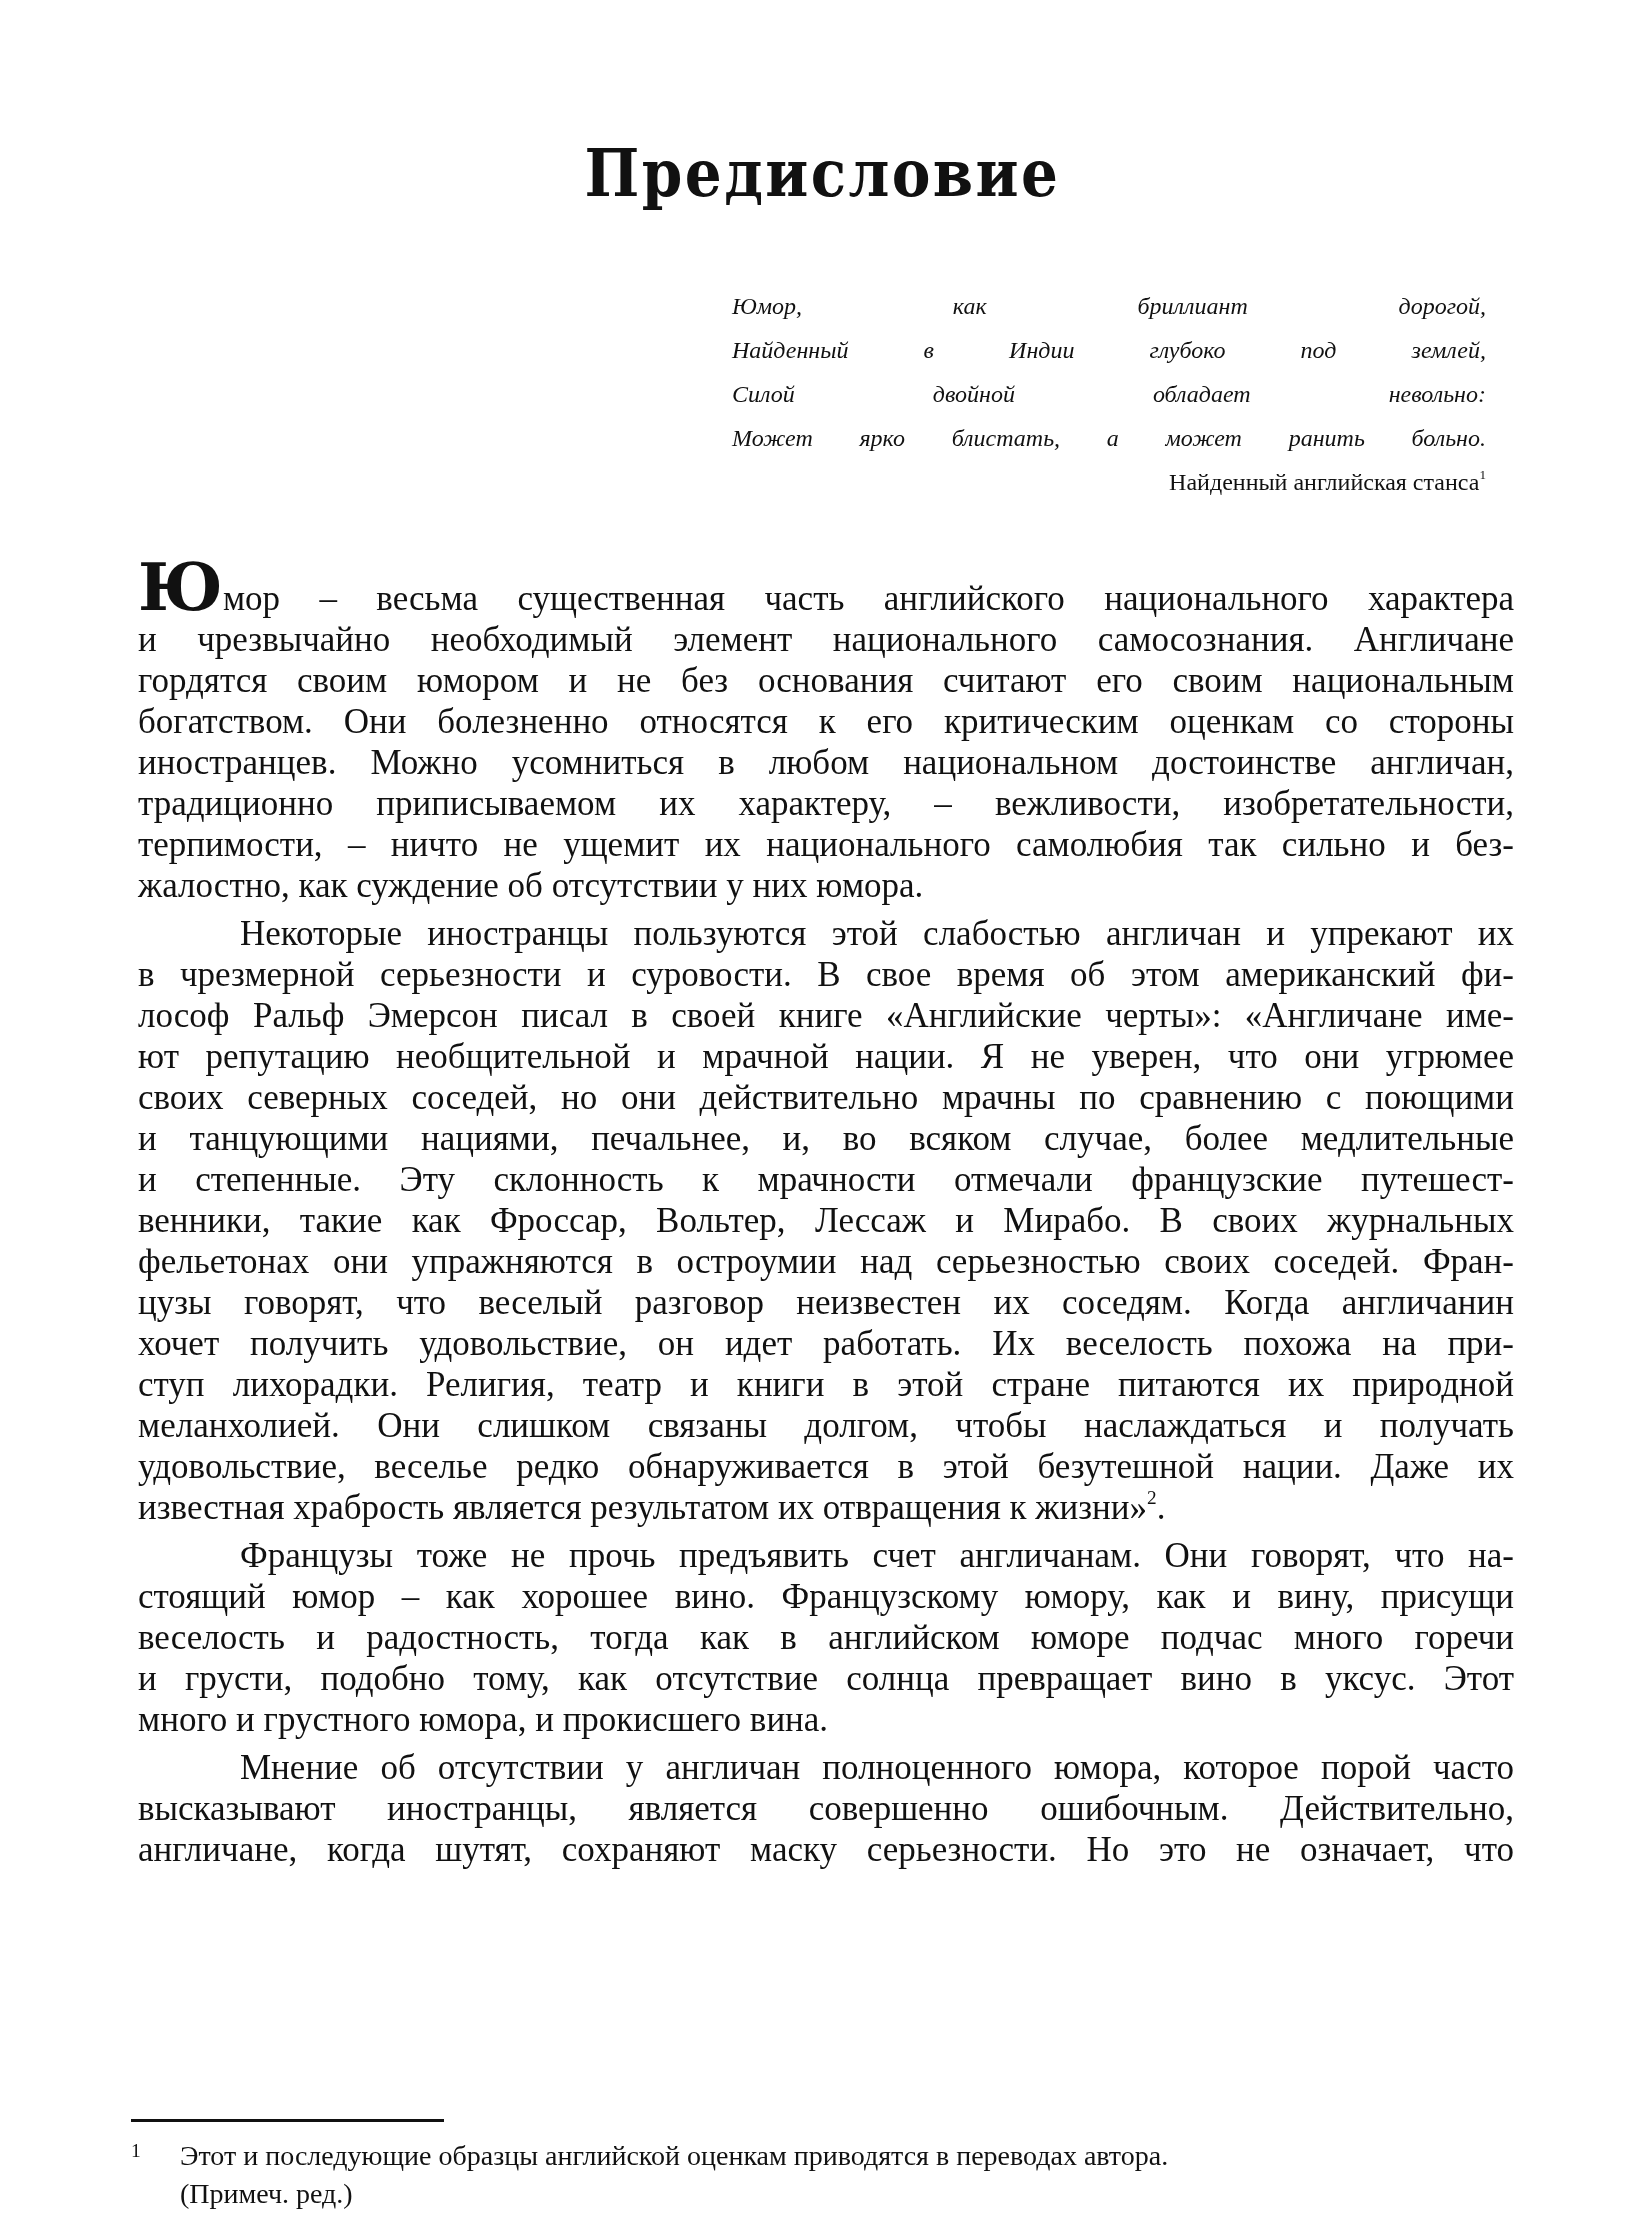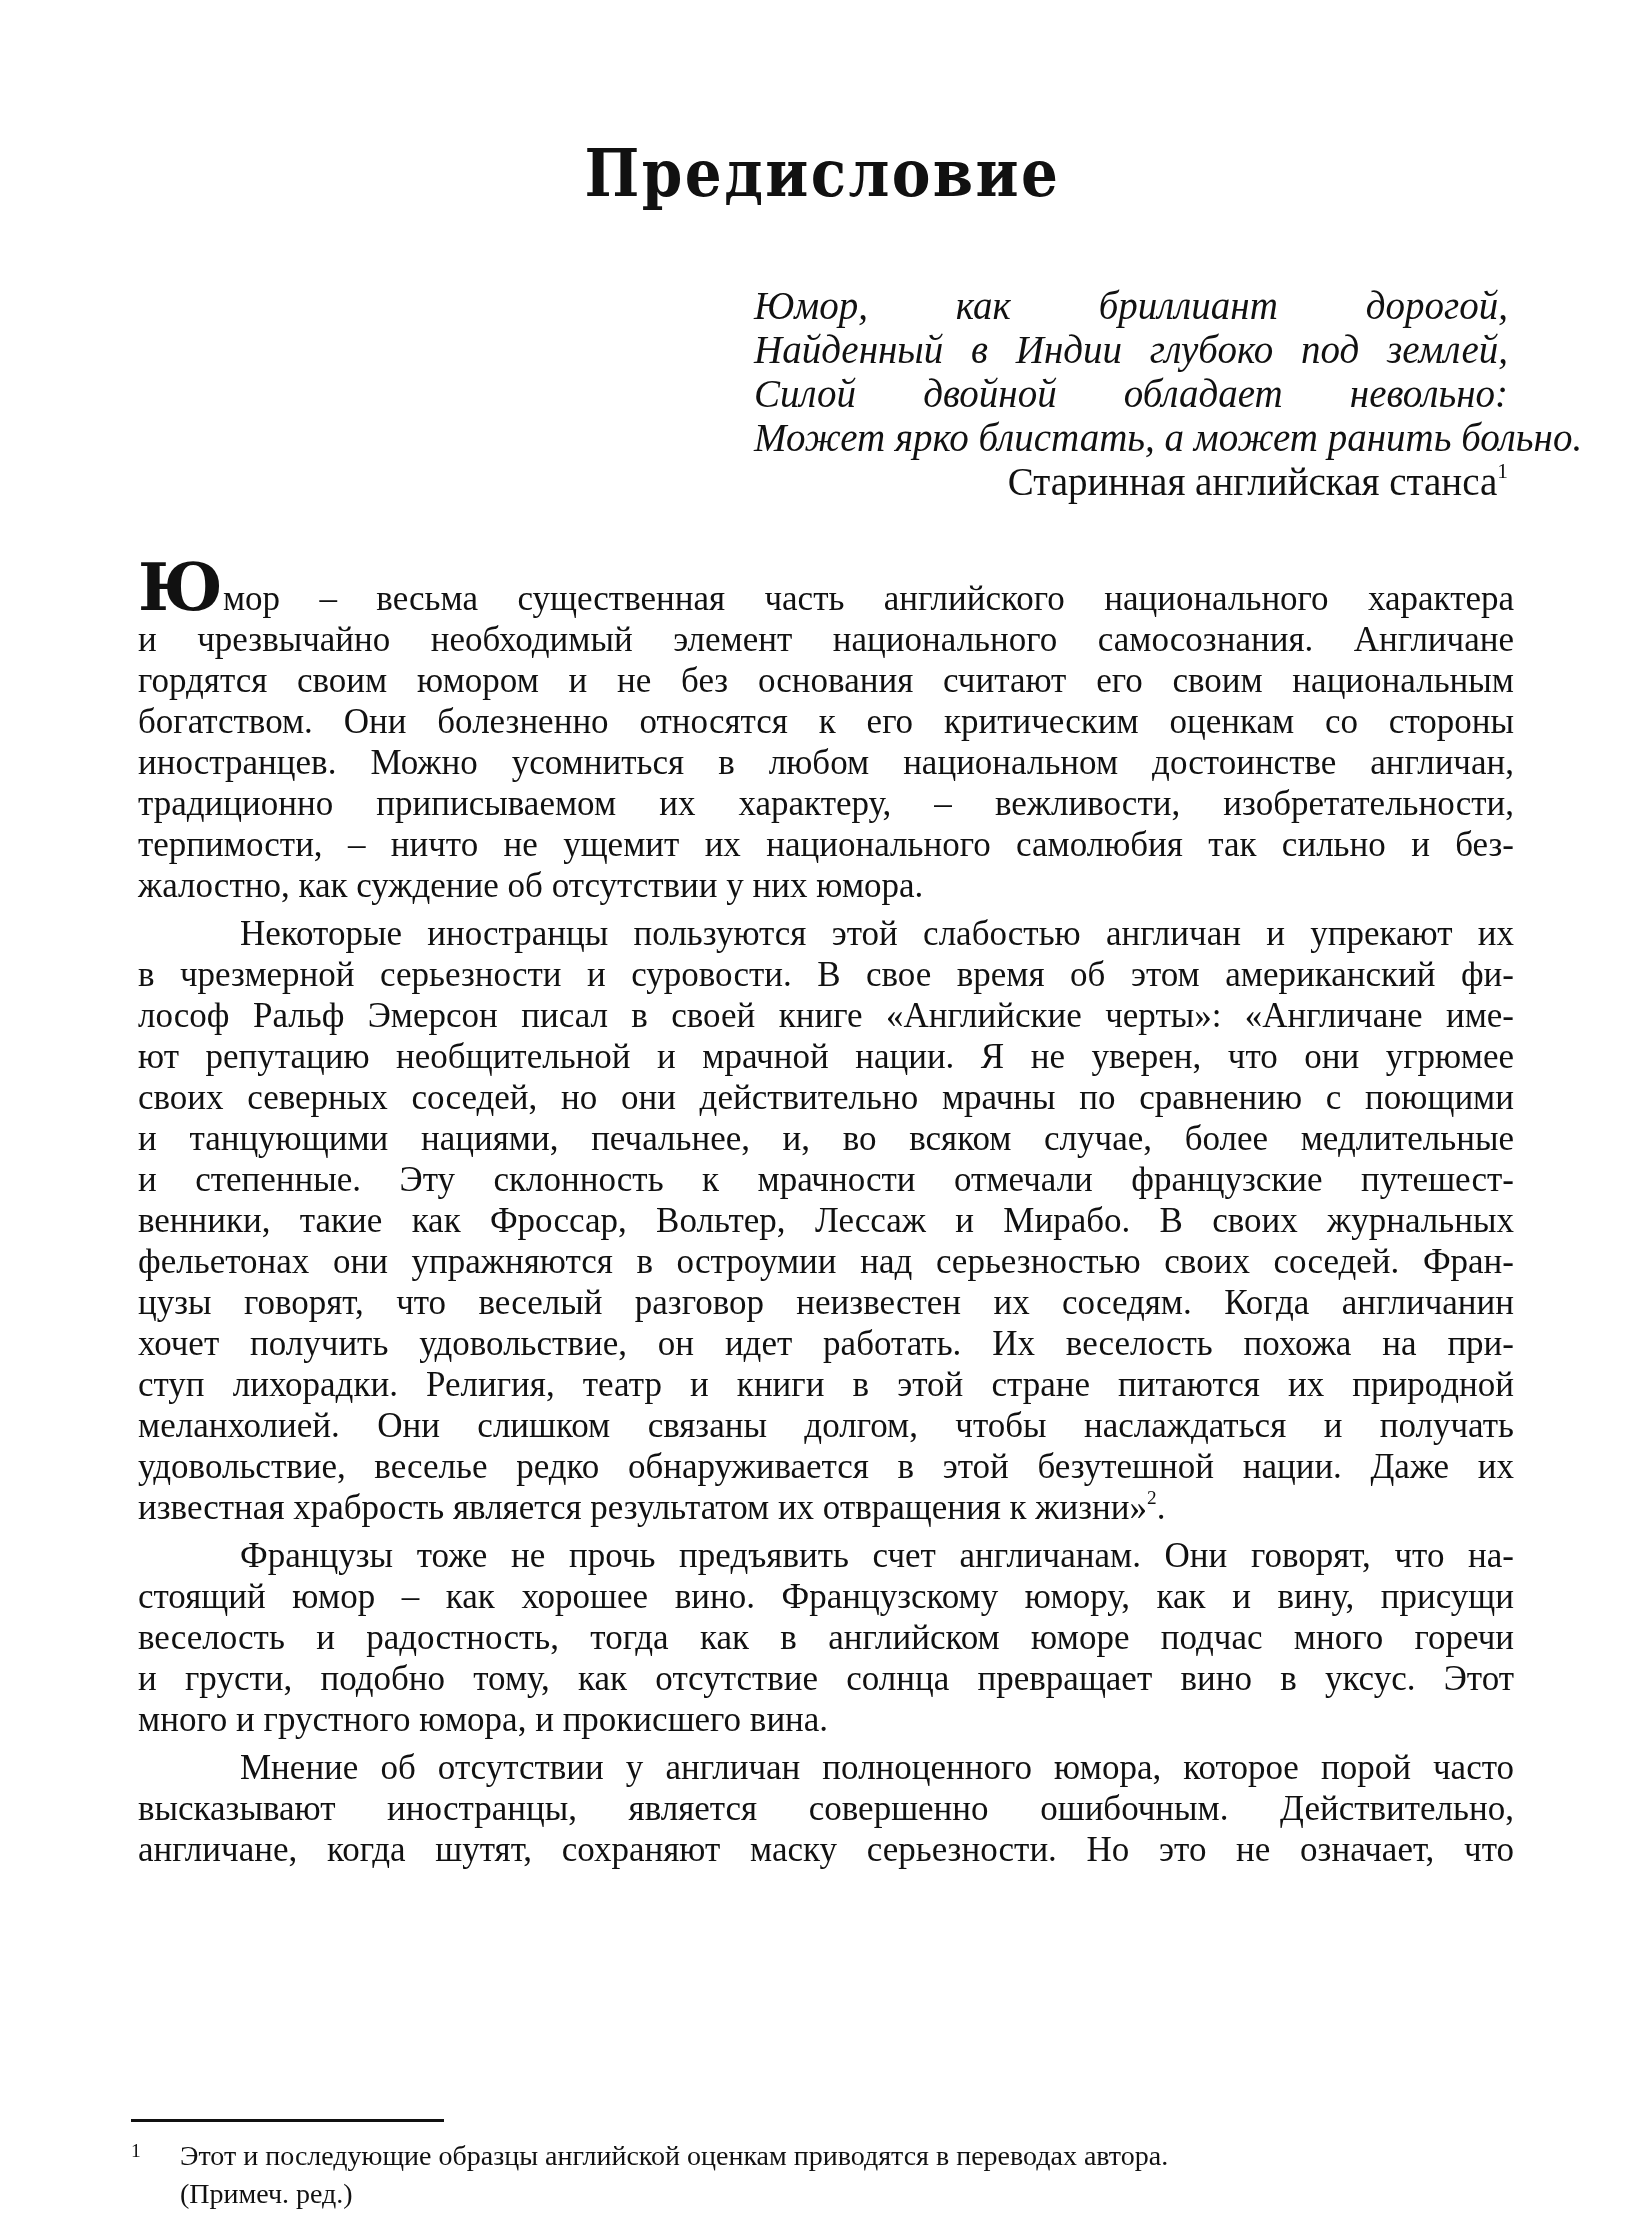--- a/index.html
+++ b/index.html
@@ -2,22 +2,22 @@
 <html style="font-size:7px"><head>
 <meta charset="utf-8">
 <style>
   html, body { margin: 0; padding: 0; background: #ffffff; }
   body { width: 1645px; height: 2344px; position: relative; overflow: hidden; color: #111111;
          font-family: "Liberation Serif", "DejaVu Serif", serif; }
   .page { position: absolute; left: 0; top: 0; width: 1645px; height: 2344px; }
   .title { position: absolute; left: 0; width: 1645px; top: 133px; text-align: center;
            font-family: "DejaVu Serif", serif; font-size: 66px; font-weight: bold;
            letter-spacing: 2.7px; line-height: 80px; transform: scaleX(0.88); transform-origin: center; }
-  .epigraph { position: absolute; left: 754px; top: 284px; width: 754px; font-style: italic;
-              font-size: 39px; line-height: 44px; }
+  .epigraph { position: absolute; left: 732px; top: 284px; width: 754px; font-style: italic;
+              font-size: 24px; line-height: 44px; }
   .epigraph .line { display: block; white-space: nowrap; }
   .epigraph .attrib { display: block; text-align: right; font-style: normal; white-space: nowrap; }
   sup { font-size: 0.55em; line-height: 0; vertical-align: 0.8em; }
   .body { position: absolute; left: 131px; top: 563px; width: 1390px; font-size: 35px; line-height: 41px; }
   .para { margin: 7px; text-align: justify; text-align-last: left; }
   .line { display: block; white-space: nowrap; text-align: justify; text-align-last: justify; }
   .line.last { text-align-last: left; }
   .indent { padding-left: 102px; }
   .dropcap { font-size: 66px; line-height: 35px; font-weight: bold; font-family: "DejaVu Serif", serif; }
   .it { }
@@ -32,21 +32,21 @@
 
 <div class="page">
 
   <div class="title">Предисловие</div>
 
   <div class="epigraph">
     <span class="line">Юмор, как бриллиант дорогой,</span>
     <span class="line">Найденный в Индии глубоко под землей,</span>
     <span class="line">Силой двойной обладает невольно:</span>
     <span class="line">Может ярко блистать, а может ранить больно.</span>
-    <span class="attrib"><span>Старинная английская станса</span><sup>1</sup></span>
+    <span class="attrib"><span>Найденный английская станса</span><sup>1</sup></span>
   </div>
 
   <div class="body">
 
     <div class="para">
       <span class="line"><span class="dropcap">Ю</span><span>мор – весьма существенная часть английского национального характера</span></span>
       <span class="line">и чрезвычайно необходимый элемент национального самосознания. Англичане</span>
       <span class="line">гордятся своим юмором и не без основания считают его своим национальным</span>
       <span class="line">богатством. Они болезненно относятся к его критическим оценкам со стороны</span>
       <span class="line">иностранцев. Можно усомниться в любом национальном достоинстве англичан,</span>

